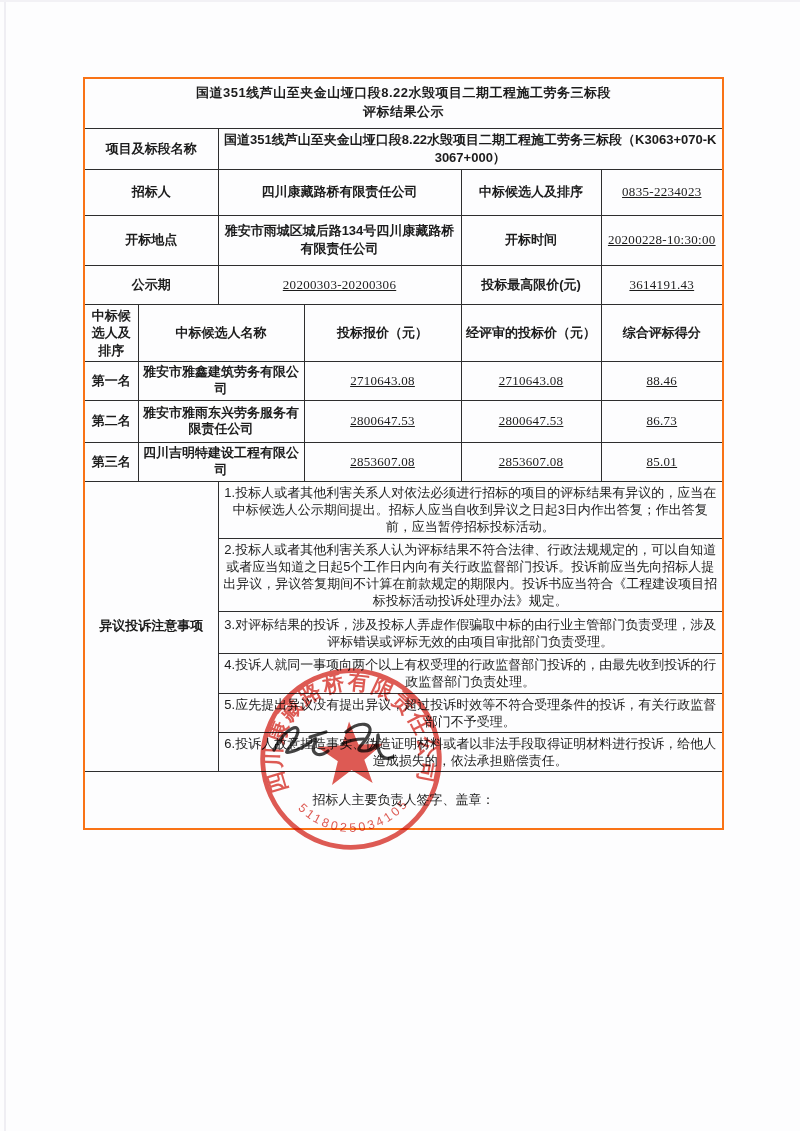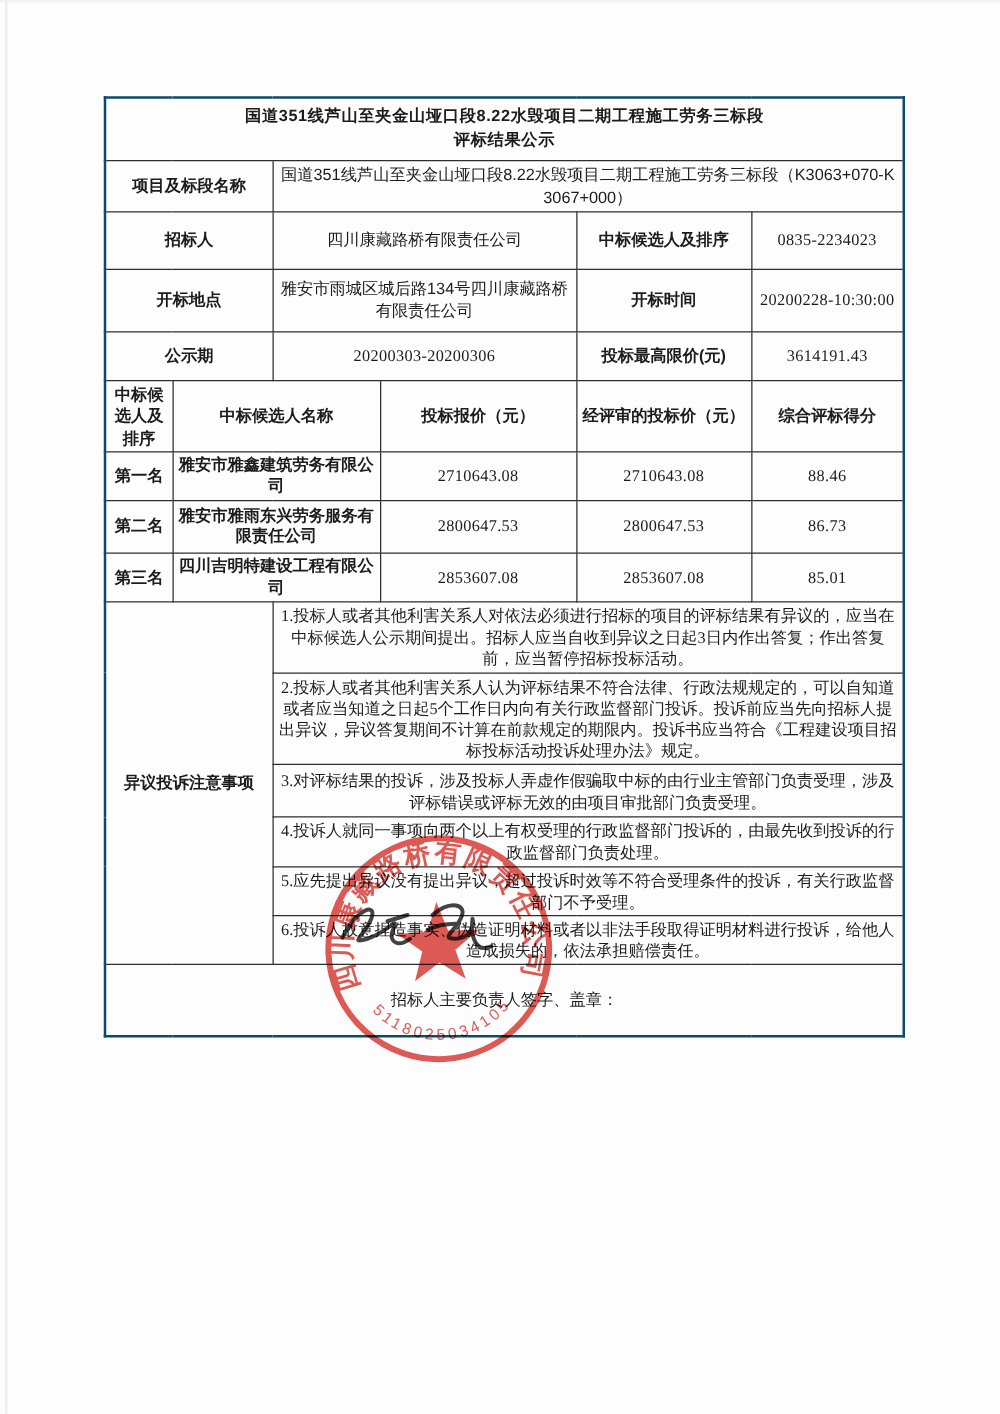--- a/index.html
+++ b/index.html
@@ -23,33 +23,33 @@
   }
   table.doc td{
     border:1px solid #2e2e2e;
     padding:2px 4px;
     text-align:center;
     vertical-align:middle;
     font-size:13px;
     overflow:hidden;
     word-break:break-all;
   }
-  table.doc{border:2px solid #0c4a6e;}
+  table.doc{border:2px solid #f97316;}
 
   .title-cell{font-weight:bold;font-size:18px;line-height:1.45;letter-spacing:.5px;}
   .lbl{font-weight:bold;font-size:13px;}
-  .val{font-weight:normal;font-size:13px;}
-  .num{font-family:"Liberation Serif","DejaVu Serif",serif;font-weight:normal;font-size:13.5px;letter-spacing:.3px;}
+  .val{font-weight:bold;font-size:13px;}
+  .num{font-family:"Liberation Serif","DejaVu Serif",serif;font-weight:normal;font-size:13.5px;letter-spacing:.3px;text-decoration:underline;}
   .rank-hdr{font-weight:bold;font-size:11px;line-height:1.35;padding:2px 1px;margin-left:48px;}
   .rank{font-weight:bold;font-size:12.5px;}
   .cand-name{font-weight:bold;font-size:12.5px;text-align:left;padding:2px 2px;line-height:1.3;margin-top:29px;}
   .notice-lbl{font-weight:bold;font-size:12.5px;margin-left:30px;}
   .notice-item{
     text-align:left;vertical-align:top;
-    font-family:Liberation Serif, serif;
+    font-family:Liberation Sans, sans-serif;
     font-size:12.2px;line-height:1.32;
     padding:3px 5px 2px 4px;
     word-break:break-all;
   }
   .sig-cell{text-align:left;vertical-align:middle;padding-left:10px;font-weight:normal;font-size:13px;}
 
   
   .h-title{height:50px}.h-r1{height:39px}.h-r2{height:46px}.h-r3{height:50px}.h-r4{height:39px}
   .h-hdr{height:51px}.h-c1{height:34px}.h-c2{height:42px}.h-c3{height:33px}
   .h-n1{height:57px}.h-n2{height:52px}.h-n3{height:42px}.h-n4{height:36px}.h-n5{height:28px}.h-n6{height:37px}

